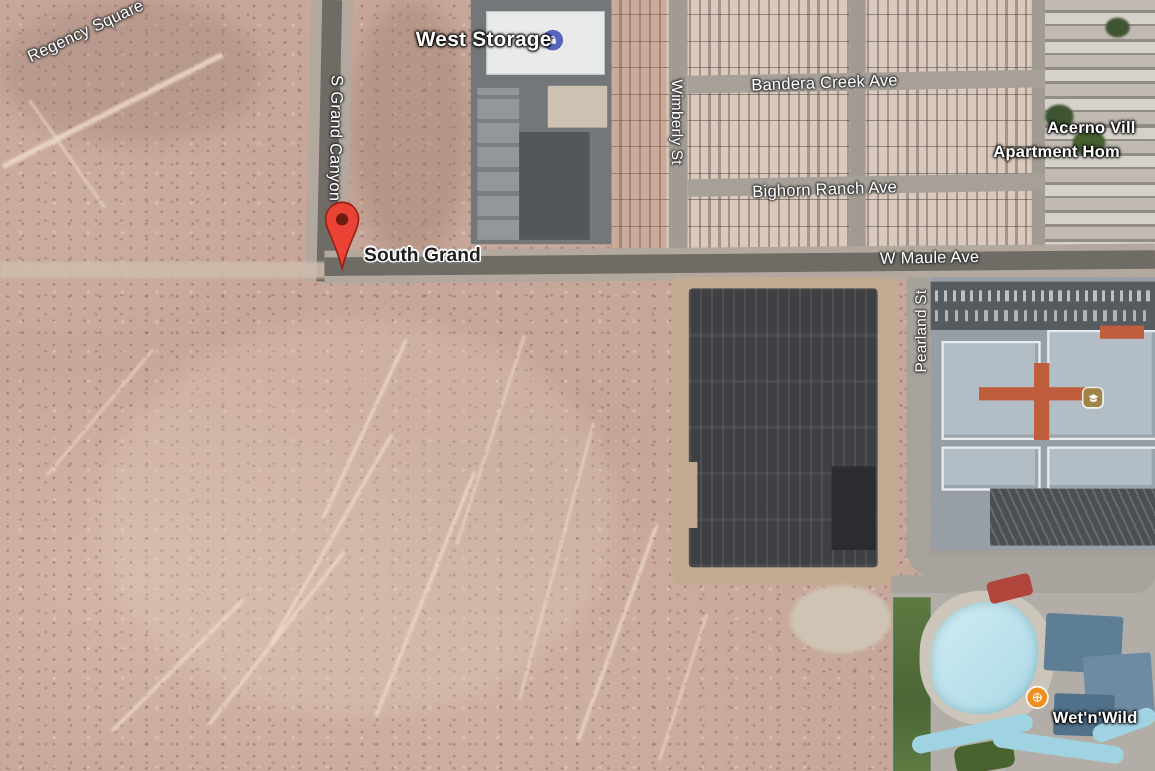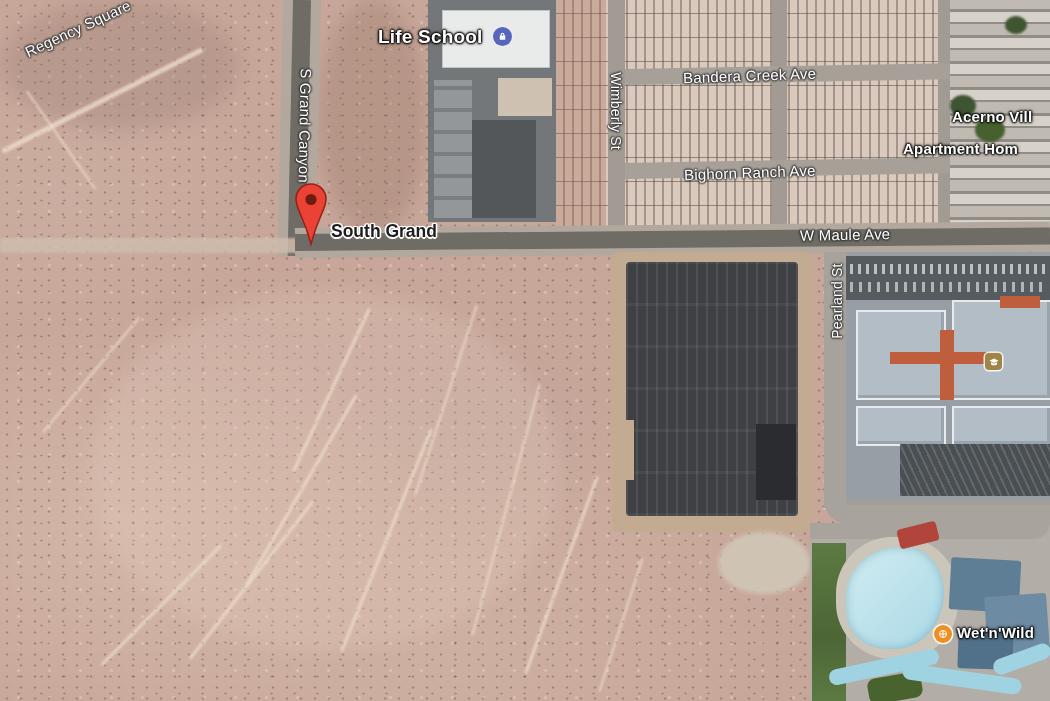--- a/index.html
+++ b/index.html
@@ -151,38 +151,38 @@
 
   <div class="lbl road-lbl" style="left:800px;top:226px;transform:rotate(-1deg);">W Maule Ave</div>
 
   <div class="lbl road-lbl vlabel" style="left:782px;top:293px;width:110px;font-size:14px;transform:rotate(-90deg);">Pearland St</div>
 
   <div class="icon-circle" style="left:493px;top:27px;width:19px;height:19px;background:#5765BD;box-shadow:0 0 0 1px rgba(255,255,255,.3);">
     <svg width="13" height="13" viewBox="0 0 24 24">
         <path d="M12 5a3.5 3.5 0 0 0-3.5 3.5V10H7v8h10v-8h-1.5V8.5A3.5 3.5 0 0 0 12 5zm0 2a1.5 1.5 0 0 1 1.5 1.5V10h-3V8.5A1.5 1.5 0 0 1 12 7z" fill="#fff"></path>
       </svg>
   </div>
-  <div class="lbl poi-lbl" style="left:378px;top:26px;font-size:19px;">Life School</div>
+  <div class="lbl poi-lbl" style="left:378px;top:26px;font-size:19px;">West Storage</div>
 
   <div class="lbl poi-lbl" style="left:952px;top:108px;">Acerno Vill</div>
-  <div class="lbl poi-lbl" style="left:903px;top:140px;">Apartment Hom</div>
+  <div class="lbl poi-lbl" style="left:903px;top:130px;">Apartment Hom</div>
 
   <div class="icon-circle" style="left:985px;top:353px;width:17px;height:17px;border-radius:4px;background:#A08448;box-shadow:0 0 0 1.5px rgba(255,255,255,.85);">
     <svg width="12" height="12" viewBox="0 0 24 24">
         <path d="M12 5L3 9.5l9 4.5 9-4.5L12 5zm-6 7.6v3.4c0 1.3 2.7 2.6 6 2.6s6-1.3 6-2.6v-3.4l-6 3-6-3z" fill="#fff"></path>
       </svg>
   </div>
 
   <div class="icon-circle" style="left:934px;top:625px;width:18px;height:18px;background:#EE8F22;box-shadow:0 0 0 1.5px rgba(255,255,255,.9);">
     <svg width="12" height="12" viewBox="0 0 24 24">
       <circle cx="12" cy="12" r="7" fill="none" stroke="#fff" stroke-width="2"></circle>
       <path d="M12 4v16M4 12h16" stroke="#fff" stroke-width="2"></path>
     </svg>
   </div>
-  <div class="lbl poi-lbl" style="left:957px;top:624px;">Wet'n'Wild</div>
+  <div class="lbl poi-lbl" style="left:957px;top:644px;">Wet'n'Wild</div>
 
   <div class="abs" style="left:290px;top:181px;width:42px;height:68px;">
     <svg width="42" height="68" viewBox="0 0 42 68">
       <path d="M21 3C12.7 3 6 9.7 6 18c0 10.5 7.5 16.5 15 45 7.5-28.5 15-34.5 15-45C36 9.7 29.3 3 21 3z" fill="#EA4335" stroke="#971F14" stroke-width="1.5"></path>
       <circle cx="21" cy="18.5" r="5.6" fill="#6E1B10"></circle>
     </svg>
   </div>
   <div class="lbl marker-lbl" style="left:331px;top:220px;">
     <div>South Grand</div>
   </div>

